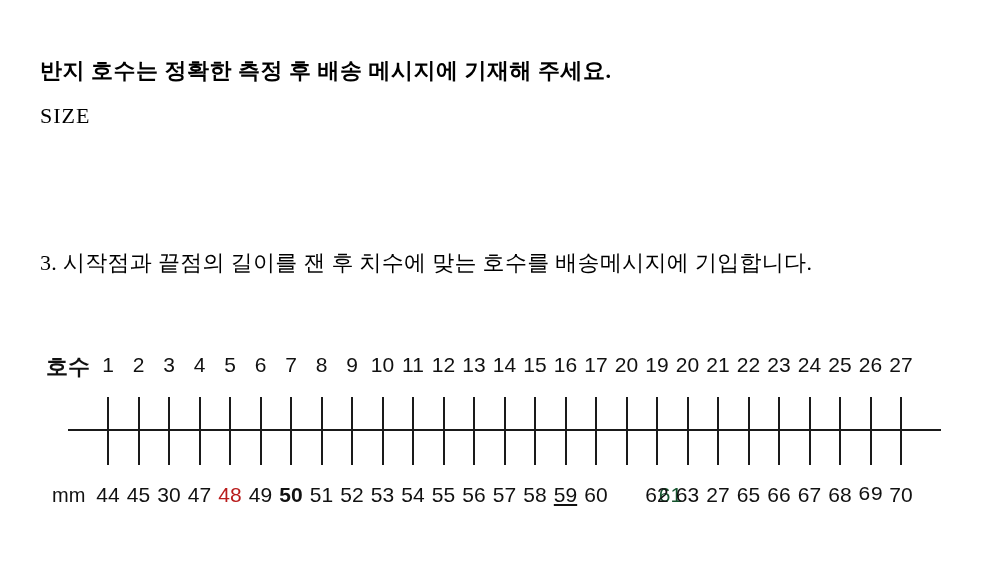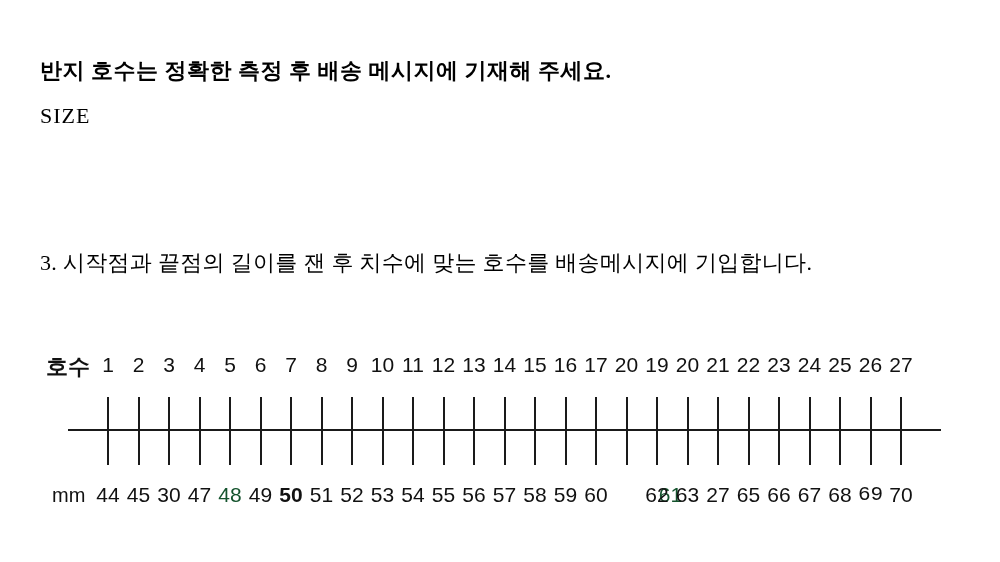--- a/index.html
+++ b/index.html
@@ -115,32 +115,32 @@
         <div class="tick" style="left: 839px; background: rgb(26, 26, 26);"></div>
         <div class="tick" style="left: 869.5px; background: rgb(26, 26, 26);"></div>
         <div class="tick" style="left: 900px; background: rgb(26, 26, 26);"></div>
       </div>
     <span class="row-label mm-label">mm</span>
     <div id="mmRow">
         <span class="rnum bottom" style="left: 88px; color: rgb(17, 17, 17);">44</span>
         <span class="rnum bottom" style="left: 118.5px; color: rgb(17, 17, 17);">45</span>
         <span class="rnum bottom" style="left: 149px; color: rgb(17, 17, 17);">30</span>
         <span class="rnum bottom" style="left: 179.5px; color: rgb(17, 17, 17);">47</span>
-        <span class="rnum bottom" style="left: 210px; color: #14532d;">48</span>
+        <span class="rnum bottom" style="left: 210px; color: #b91c1c;">48</span>
         <span class="rnum bottom" style="left: 240.5px; color: rgb(17, 17, 17);">49</span>
         <span class="rnum bottom" style="left: 271px; color: rgb(17, 17, 17); font-weight: bold;">50</span>
         <span class="rnum bottom" style="left: 301.5px; color: rgb(17, 17, 17);">51</span>
         <span class="rnum bottom" style="left: 332px; color: rgb(17, 17, 17);">52</span>
         <span class="rnum bottom" style="left: 362.5px; color: rgb(17, 17, 17);">53</span>
         <span class="rnum bottom" style="left: 393px; color: rgb(17, 17, 17);">54</span>
         <span class="rnum bottom" style="left: 423.5px; color: rgb(17, 17, 17);">55</span>
         <span class="rnum bottom" style="left: 454px; color: rgb(17, 17, 17);">56</span>
         <span class="rnum bottom" style="left: 484.5px; color: rgb(17, 17, 17);">57</span>
         <span class="rnum bottom" style="left: 515px; color: rgb(17, 17, 17);">58</span>
-        <span class="rnum bottom" style="left: 545.5px; color: rgb(17, 17, 17);">59</span>
+        <span class="rnum bottom" style="left: 545.5px; color: rgb(17, 17, 17); text-decoration: underline;">59</span>
         <span class="rnum bottom" style="left: 576px; color: rgb(17, 17, 17);">60</span>
         <span class="rnum bottom" style="left: 606.5px; color: #14532d; margin-left: 44px;">61</span>
         <span class="rnum bottom" style="left: 637px; color: rgb(17, 17, 17);">62</span>
         <span class="rnum bottom" style="left: 667.5px; color: rgb(17, 17, 17);">63</span>
         <span class="rnum bottom" style="left: 698px; color: rgb(17, 17, 17);">27</span>
         <span class="rnum bottom" style="left: 728.5px; color: rgb(17, 17, 17);">65</span>
         <span class="rnum bottom" style="left: 759px; color: rgb(17, 17, 17);">66</span>
         <span class="rnum bottom" style="left: 789.5px; color: rgb(17, 17, 17);">67</span>
         <span class="rnum bottom" style="left: 820px; color: rgb(17, 17, 17);">68</span>
         <span class="rnum bottom" style="left: 850.5px; color: rgb(17, 17, 17); font-family: Liberation Mono, monospace;">69</span>

